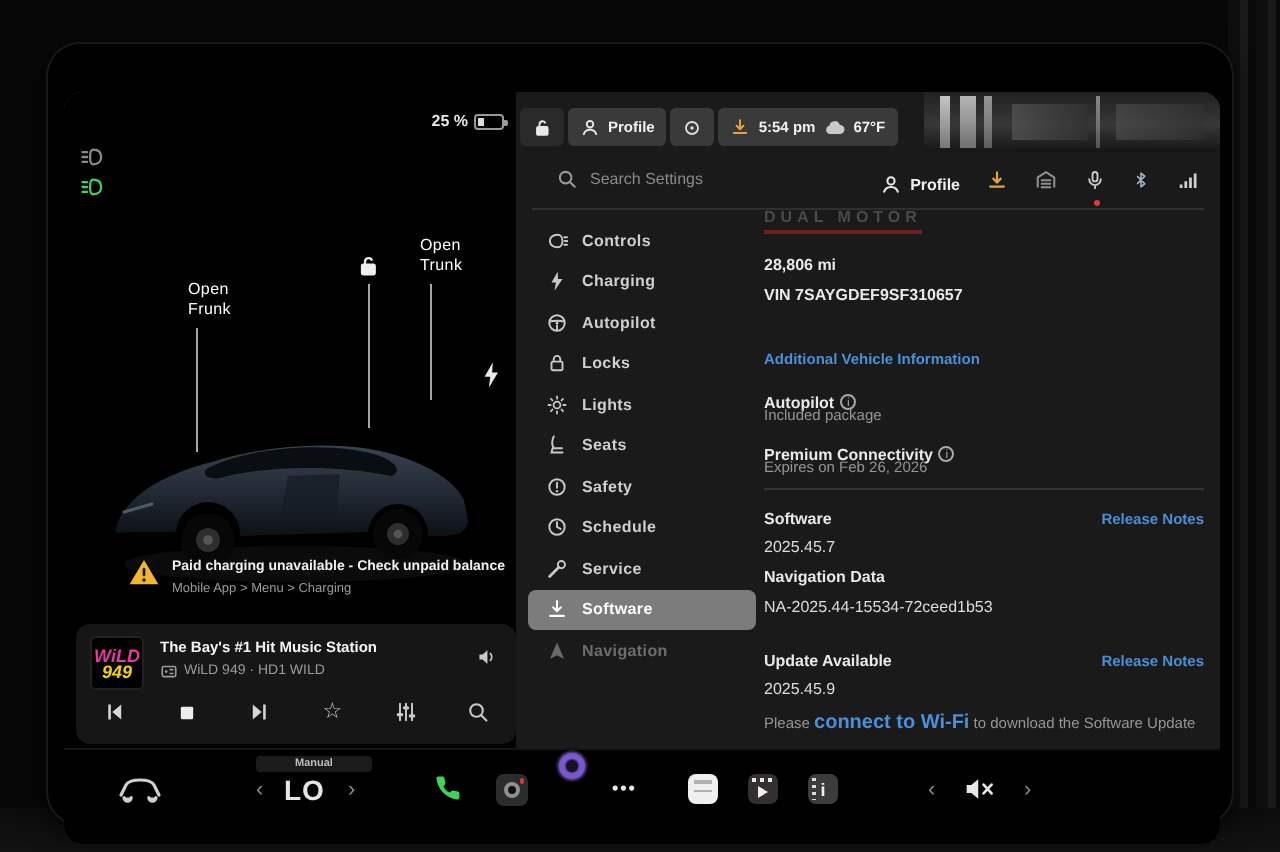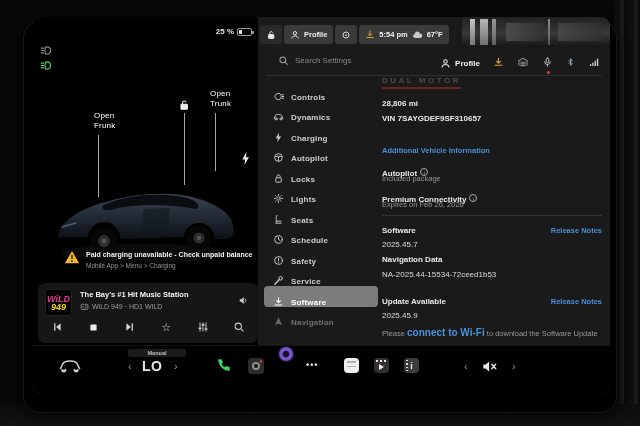--- a/index.html
+++ b/index.html
@@ -6,21 +6,21 @@
   html,body{width:640px;height:426px;overflow:hidden}
   body{background:#070707;font-family:"Liberation Sans",sans-serif;position:relative;-webkit-font-smoothing:antialiased}
   .abs{position:absolute}
   
   .wall-stripes{position:absolute;right:0;top:0;width:26px;height:426px;
     background:repeating-linear-gradient(90deg,#101010 0 6px,#1e1e1e 6px 10px,#0a0a0a 10px 14px);opacity:.8}
   .floor{position:absolute;left:0;top:404px;width:640px;height:22px;background:linear-gradient(#0c0c0c,#121212)}
   
   .bezel{position:absolute;left:24px;top:22px;width:592px;height:390px;background:#000;border-radius:16px;
     box-shadow:0 0 0 1px #181818,0 4px 14px rgba(0,0,0,.8)}
-  .screen{position:absolute;left:32px;top:17px;width:578px;height:376px;background:#0c4a6e;border-radius:9px;overflow:hidden}
+  .screen{position:absolute;left:32px;top:46px;width:578px;height:376px;background:#0c4a6e;border-radius:9px;overflow:hidden}
   
   .reflect{position:absolute;left:430px;top:0;width:148px;height:30px;background:linear-gradient(#222 0,#3a3a3a 55%,#161616 100%);opacity:.95}
   .reflect .b{position:absolute;top:2px;height:26px;background:linear-gradient(#cfcfcf,#7e7e7e)}
   .reflect .soft{position:absolute;top:6px;height:18px;background:linear-gradient(90deg,#555,#333);opacity:.8}
   
   .left-panel{position:absolute;left:0;top:0;width:226px;height:328px;background:#000}
   .battery-row{position:absolute;left:140px;top:10px;width:80px;display:flex;justify-content:flex-end;align-items:center;gap:3px}
   .battery-pct{color:#e8e8e8;font-size:8px;font-weight:bold}
   .batt{width:15px;height:8px;border:1px solid #9a9a9a;border-radius:2px;position:relative}
   .batt::before{content:"";position:absolute;left:1px;top:1px;bottom:1px;width:25%;background:#dcdcdc}
@@ -47,21 +47,21 @@
   .settings-header{position:absolute;left:0;top:32px;width:352px;height:26px}
   .search-row{position:absolute;left:20px;top:6px;display:flex;align-items:center;gap:6px}
   .search-ph{color:#8a8a8a;font-size:8px}
   .hdr-right{position:absolute;right:10px;top:5px;display:flex;align-items:center;gap:13px}
   .hdr-profile{display:flex;align-items:center;gap:4px;color:#f0f0f0;font-size:8px;font-weight:bold}
   .hdr-divider{position:absolute;left:8px;right:8px;top:58px;height:1px;background:#303030}
   .mic-wrap{position:relative}
   .mic-dot{position:absolute;left:5px;bottom:-2px;width:3px;height:3px;border-radius:50%;background:#e03b3b}
   
   .sidebar{position:absolute;left:6px;top:64px;width:114px}
-  .side-item{height:20.5px;display:flex;align-items:flex-end;gap:7px;padding-left:9px;border-radius:4px;color:#cfcfcf}
+  .side-item{height:20.5px;display:flex;align-items:center;gap:7px;padding-left:9px;border-radius:4px;color:#cfcfcf}
   .side-item .si-lb{font-size:8px;font-weight:bold;letter-spacing:.2px}
   .side-item.sel{background:#7c7c7c;color:#fff}
   .side-item.sel svg *{stroke:#fff}
   .side-item.dim{opacity:.45}
   
   .content{position:absolute;left:124px;top:0;width:224px;height:309px}
   .cl{position:absolute;left:0;white-space:nowrap}
   .lbl{color:#e9e9e9;font-weight:bold;font-size:8px}
   .val{color:#dcdcdc;font-size:8px}
   .sub{color:#969696;font-size:7.5px}
@@ -352,30 +352,20 @@
         <svg width="11" height="11" viewBox="0 0 16 16">
             <g fill="none" stroke="#c9c9c9" stroke-width="1.4" stroke-linecap="round">
               <path d="M8.5 3.5 C5 3.5 2.8 5.5 2.8 8 C2.8 10.5 5 12.5 8.5 12.5 C10.6 12.5 12 10.5 12 8 C12 5.5 10.6 3.5 8.5 3.5 Z"></path>
               <path d="M13.3 5.3 H15.3 M13.6 8 H15.6 M13.3 10.7 H15.3"></path>
             </g>
           </svg>
         <span class="si-lb">Controls</span>
       </div>
       <div class="side-item">
         <svg width="11" height="11" viewBox="0 0 16 16">
-            <g fill="none" stroke="#c9c9c9" stroke-width="1.4" stroke-linecap="round">
-              <path d="M1.8 10.5 L3.4 6.8 C4 5.6 5 5 8 5 C11 5 12 5.6 12.6 6.8 L14.2 10.5"></path>
-              <circle cx="4.4" cy="11.4" r="1.6"></circle>
-              <circle cx="11.6" cy="11.4" r="1.6"></circle>
-            </g>
-          </svg>
-        <span class="si-lb">Dynamics</span>
-      </div>
-      <div class="side-item">
-        <svg width="11" height="11" viewBox="0 0 16 16">
             <path d="M8.6 1 L4 9 H7.2 L6.2 15 L12 6.5 H8.7 Z" fill="#c9c9c9"></path>
           </svg>
         <span class="si-lb">Charging</span>
       </div>
       <div class="side-item">
         <svg width="11" height="11" viewBox="0 0 16 16">
             <g fill="none" stroke="#c9c9c9" stroke-width="1.4">
               <circle cx="8" cy="8" r="5.6"></circle>
               <path d="M2.6 7 C5 6.1 11 6.1 13.4 7 M8 9.2 V13.6"></path>
               <circle cx="8" cy="8" r="1.1" fill="#c9c9c9" stroke="none"></circle>
@@ -407,34 +397,34 @@
               <path d="M5.6 1.8 C4.2 4.8 4.2 7.8 5.6 10.4 H11.6"></path>
               <path d="M4.8 10.4 L4 13.4 H12"></path>
             </g>
           </svg>
         <span class="si-lb">Seats</span>
       </div>
       <div class="side-item">
         <svg width="11" height="11" viewBox="0 0 16 16">
             <g fill="none" stroke="#c9c9c9" stroke-width="1.4" stroke-linecap="round">
               <circle cx="8" cy="8" r="5.6"></circle>
-              <path d="M8 4.6 V8 L10.6 9.4"></path>
-            </g>
-          </svg>
-        <span class="si-lb">Schedule</span>
+              <path d="M8 4.8 V8.6"></path>
+              <circle cx="8" cy="11" r=".9" fill="#c9c9c9" stroke="none"></circle>
+            </g>
+          </svg>
+        <span class="si-lb">Safety</span>
       </div>
       <div class="side-item">
         <svg width="11" height="11" viewBox="0 0 16 16">
             <g fill="none" stroke="#c9c9c9" stroke-width="1.4" stroke-linecap="round">
               <circle cx="8" cy="8" r="5.6"></circle>
-              <path d="M8 4.8 V8.6"></path>
-              <circle cx="8" cy="11" r=".9" fill="#c9c9c9" stroke="none"></circle>
-            </g>
-          </svg>
-        <span class="si-lb">Safety</span>
+              <path d="M8 4.6 V8 L10.6 9.4"></path>
+            </g>
+          </svg>
+        <span class="si-lb">Schedule</span>
       </div>
       <div class="side-item">
         <svg width="11" height="11" viewBox="0 0 16 16">
             <g fill="none" stroke="#c9c9c9" stroke-linecap="round">
               <circle cx="11.2" cy="4.8" r="2.6" stroke-width="1.4"></circle>
               <path d="M9.3 6.7 L2.6 13.4" stroke-width="2"></path>
             </g>
           </svg>
         <span class="si-lb">Service</span>
       </div>

